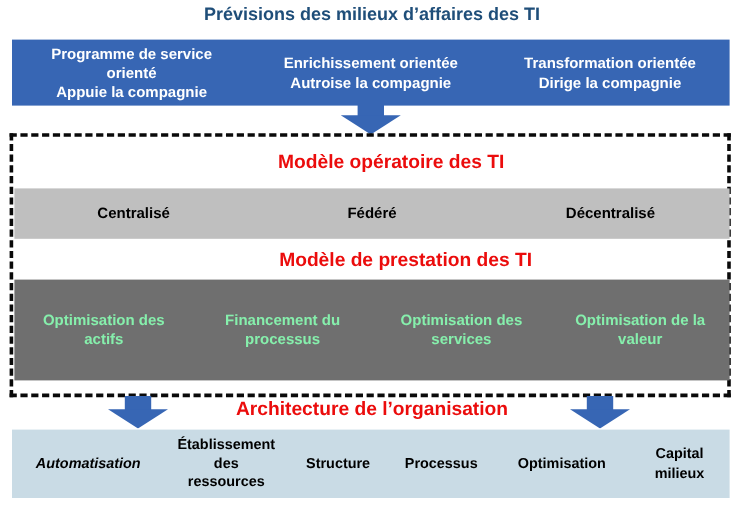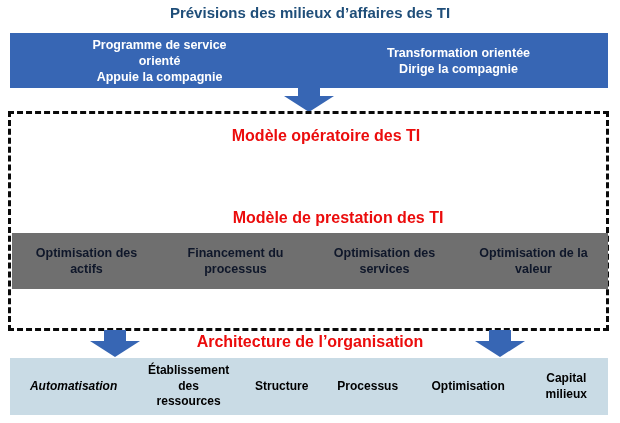--- a/index.html
+++ b/index.html
@@ -19,21 +19,21 @@
   .dashed-box { position:absolute; left:8px; top:111px; width:601px; height:220px;
                 border:3px dashed #0a0a0a; background:transparent; }
 
   .section-title { position:absolute; left:0; width:620px; text-align:center;
                    font-weight:bold; font-size:16px; color:var(--red); }
   .op-title    { top:127px;padding-left:32px; }
   .prest-title { top:209px;margin-left:28px; }
   .arch-title  { top:333px; }
 
   .gray-bar   { left:12px; top:157px; width:596px; height:42px; background:var(--light-gray); color:#000000; }
-  .dark-bar   { left:12px; top:233px; width:596px; height:56px; background:var(--dark-gray); color:#0f172a; }
+  .dark-bar   { left:12px; top:233px; width:596px; height:84px; background:var(--dark-gray); color:#86efac; }
   .bottom-bar { left:10px; top:358px; width:598px; height:57px; background:var(--pale-blue); color:#000000; }
   .bottom-bar .cell { font-size:12px; padding:0 3px; }
   .bottom-bar .cell:nth-child(1){ flex:1.25;font-style:italic; }
   .bottom-bar .cell:nth-child(2){ flex:1.0; }
   .bottom-bar .cell:nth-child(3){ flex:0.8; }
   .bottom-bar .cell:nth-child(4){ flex:0.85; }
   .bottom-bar .cell:nth-child(5){ flex:1.1; }
   .bottom-bar .cell:nth-child(6){ flex:0.8; }
 
   .arrow { position:absolute; width:56px; height:27px; }
@@ -47,35 +47,42 @@
 <body>
 
 <div class="canvas">
 
   <div class="main-title">Prévisions des milieux d’affaires des TI</div>
 
   <div class="bar forecast-bar">
     <div class="cell">Programme de service
 orienté
 Appuie la compagnie</div>
+    <div class="cell">Enrichissement orientée
+Autroise la compagnie</div>
     <div class="cell">Transformation orientée
 Dirige la compagnie</div>
   </div>
 
   <div class="arrow arrow-center">
     <svg width="56" height="27" viewBox="0 0 56 27">
       <rect class="arrow-fill" x="17" y="0" width="22" height="12"></rect>
       <polygon class="arrow-fill" points="3,11 53,11 28,27"></polygon>
     </svg>
   </div>
 
   <div class="dashed-box"></div>
 
   <div class="section-title op-title">Modèle opératoire des TI</div>
 
+  <div class="bar gray-bar">
+    <div class="cell">Centralisé</div>
+    <div class="cell">Fédéré</div>
+    <div class="cell">Décentralisé</div>
+  </div>
 
   <div class="section-title prest-title">Modèle de prestation des TI</div>
 
   <div class="bar dark-bar">
     <div class="cell">Optimisation des
 actifs</div>
     <div class="cell">Financement du
 processus</div>
     <div class="cell">Optimisation des
 services</div>

